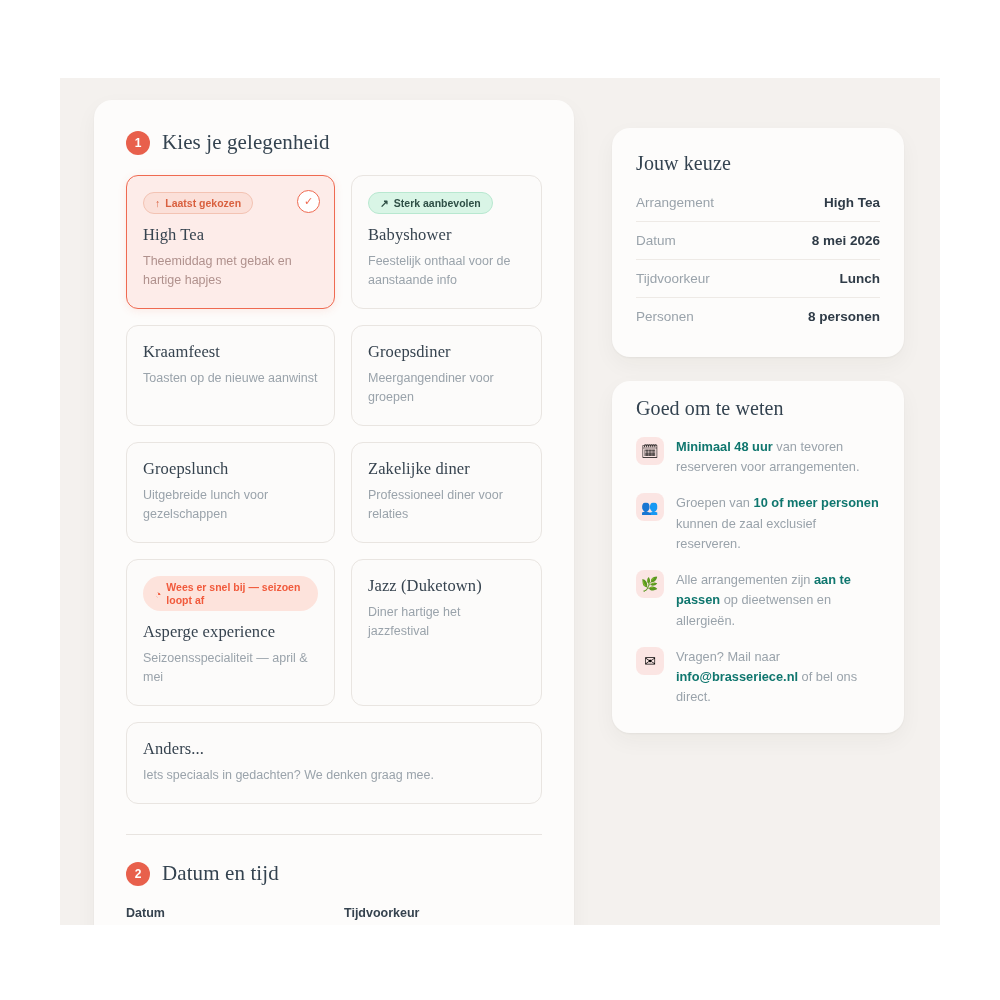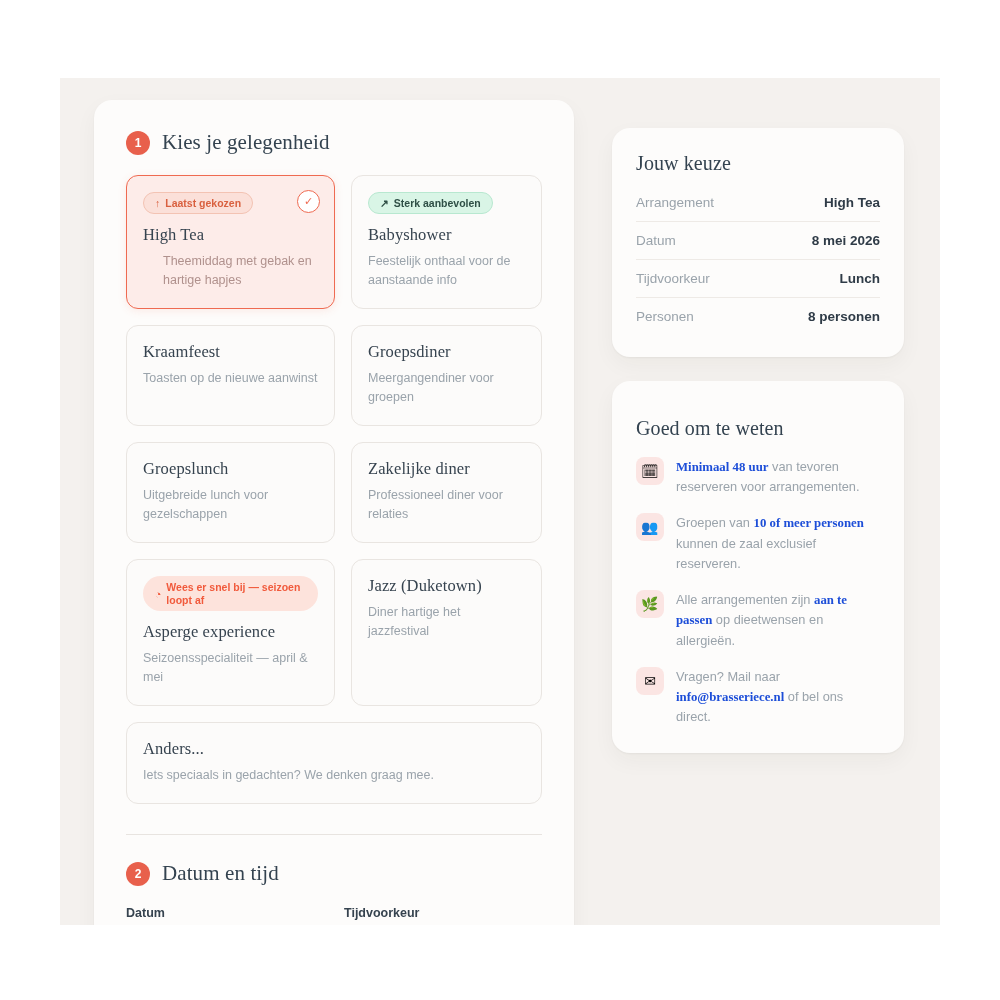--- a/index.html
+++ b/index.html
@@ -104,21 +104,21 @@
     font-size: 16.5px;
     color: #36434f;
     margin-bottom: 7px;
     letter-spacing: .1px;
   }
   .occ-desc {
     font-size: 12.5px;
     line-height: 1.52;
     color: #9aa3ab;
   }
-  .occ-card.selected .occ-desc { color: #b0918d; margin-left: 20px; }
+  .occ-card.selected .occ-desc { color: #b0918d; }
 
   
   .badge-row { display: flex; align-items: flex-start; margin-bottom: 11px; min-height: 21px; }
   .badge {
     display: inline-flex;
     align-items: center;
     gap: 5px;
     border-radius: 999px;
     font-size: 10.5px;
     font-weight: 700;
@@ -189,42 +189,42 @@
     align-items: baseline;
     padding: 11px 0;
     border-top: 1px solid #eeeae6;
     gap: 32px;
   }
   .sum-row:first-of-type { border-top: none; padding-top: 4px; }
   .sum-k { font-size: 13.5px; color: #9aa3ab; }
   .sum-v { font-size: 13.5px; color: #2f3b47; font-weight: 700; }
 
   
-  .info-card { padding: 36px 24px 26px 24px; }
+  .info-card { padding: 16px 24px 26px 24px; }
   .info-list { display: flex; flex-direction: column; gap: 15px; margin-top: 4px; }
   .info-item { display: flex; gap: 12px; align-items: flex-start; }
   .info-ico {
     width: 28px; height: 28px;
     flex: 0 0 28px;
     border-radius: 8px;
     background: #fbe5e3;
     display: flex;
     align-items: center;
     justify-content: center;
     font-size: 14px;
     line-height: 1;
     margin-top: 1px;
   }
   .info-tx {
     font-size: 12.8px;
     line-height: 1.58;
     color: #9aa3ab;
     padding-top: 1px;
   }
-  .info-tx b { color: #1d4ed8; font-weight: 700; font-family: Liberation Serif, serif; }
+  .info-tx b { color: #0f766e; font-weight: 700; }
 </style>
 </head>
 <body>
 
 <div id="viewport">
   <div id="page-surface">
     <div id="page-inner">
 
       <div class="col-main">
         <div class="card main-card">

